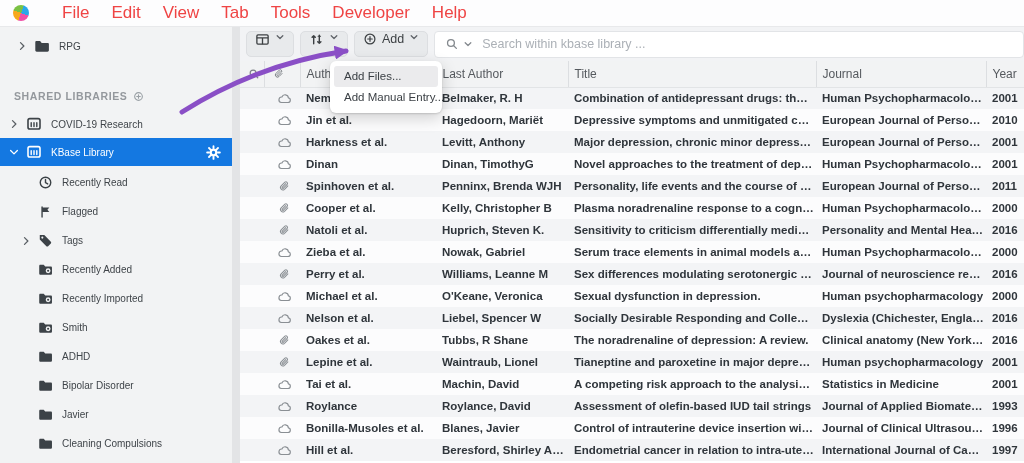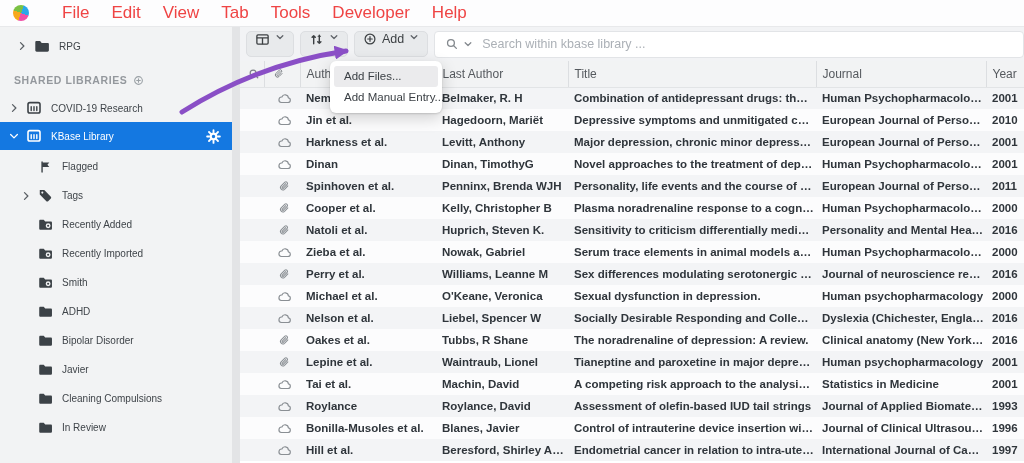--- a/index.html
+++ b/index.html
@@ -38,21 +38,21 @@
   }
   .side-item { display:flex; align-items:center; height:28px; cursor:default; }
   .side-item.top { padding-left:16px; }
   .side-item.lib { padding-left:8px; }
   .side-item.child { padding-left:20px; height:29px; }
   .chev { width:12px; display:flex; justify-content:center; align-items:center; color:#5a5f64; }
   .sicon { width:16px; display:flex; justify-content:center; align-items:center; margin-left:6px; }
   .side-item.child .sicon { width:15px; }
   .slabel { margin-left:9px; font-size:10px; color:#3f4449; white-space:nowrap; }
   .section-hdr {
-    margin-top:12px; height:16px; padding-left:14px; margin-bottom:6px;
+    margin-top:28px; height:16px; padding-left:14px; margin-bottom:6px;
     display:flex; align-items:center; gap:6px;
     font-size:10.5px; font-weight:bold; letter-spacing:.6px; color:#94989d;text-align:center;
   }
   .section-hdr .plus { color:#9aa0a5; display:flex; }
   #kbase-children { margin-top:2px; }
   .side-item.selected { background:var(--accent); }
   .side-item.selected .slabel, .side-item.selected .chev, .side-item.selected .sicon { color:#fff; }
   .gear { margin-left:auto; margin-right:11px; color:#fff; display:flex; }
 
   
@@ -187,20 +187,30 @@
         <svg width="15" height="15" viewBox="0 0 16 16">
           <circle cx="8" cy="8" r="3" fill="none" stroke="currentColor" stroke-width="2.4"></circle>
           <g stroke="currentColor" stroke-width="2" stroke-linecap="round">
             <path d="M8 1.2v2M8 12.8v2M1.2 8h2M12.8 8h2M3.2 3.2l1.4 1.4M11.4 11.4l1.4 1.4M12.8 3.2l-1.4 1.4M4.6 11.4l-1.4 1.4"></path>
           </g>
         </svg>
       </span>
   </div>
 
   <div id="kbase-children">
+      <div class="side-item child">
+        <span class="chev"></span>
+        <span class="sicon">
+          <svg width="15" height="15" viewBox="0 0 16 16">
+            <circle cx="8" cy="8" r="5.6" fill="none" stroke="currentColor" stroke-width="1.5"></circle>
+            <path d="M8 4.8V8l2.3 1.5" fill="none" stroke="currentColor" stroke-width="1.5" stroke-linecap="round"></path>
+          </svg>
+        </span>
+        <span class="slabel">Recently Read</span>
+      </div>
       <div class="side-item child">
         <span class="chev"></span>
         <span class="sicon">
           <svg width="14" height="14" viewBox="0 0 16 16">
             <path d="M3.5 2.2v11.6" stroke="currentColor" stroke-width="1.6" stroke-linecap="round"></path>
             <path d="M3.5 2.8h8.3L9.6 5.4l2.2 2.6H3.5z" fill="currentColor"></path>
           </svg>
         </span>
         <span class="slabel">Flagged</span>
       </div>

